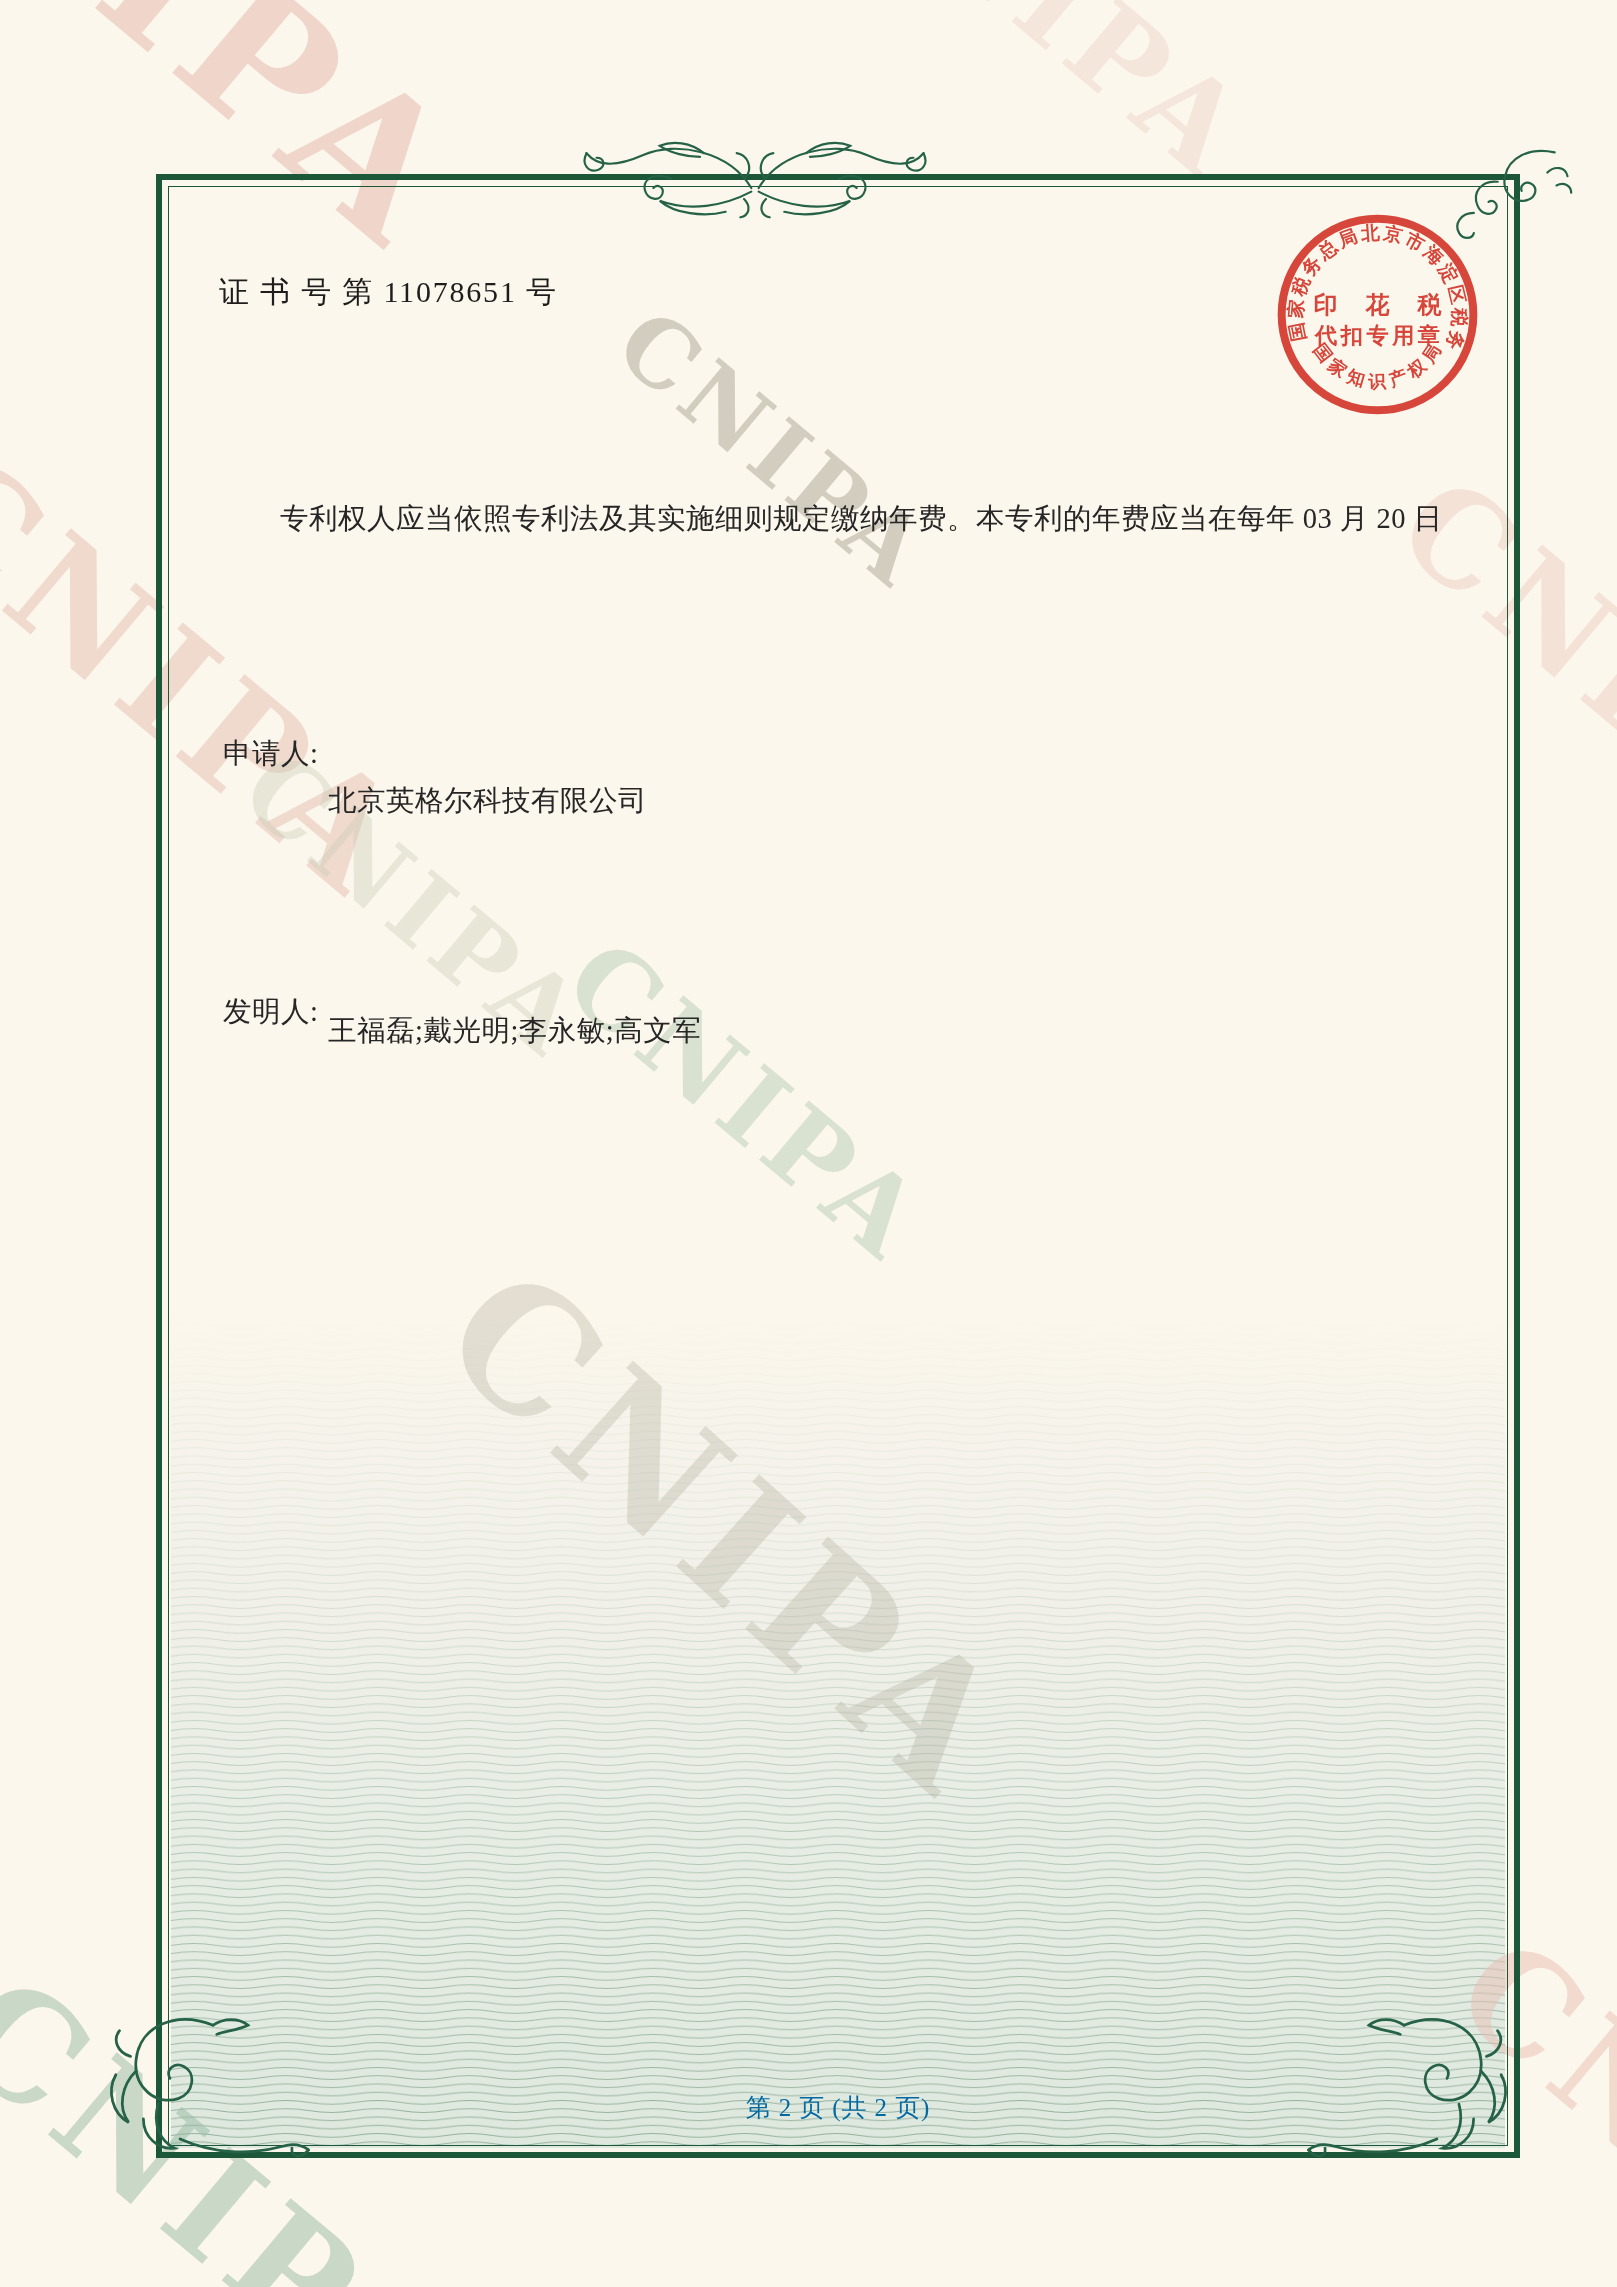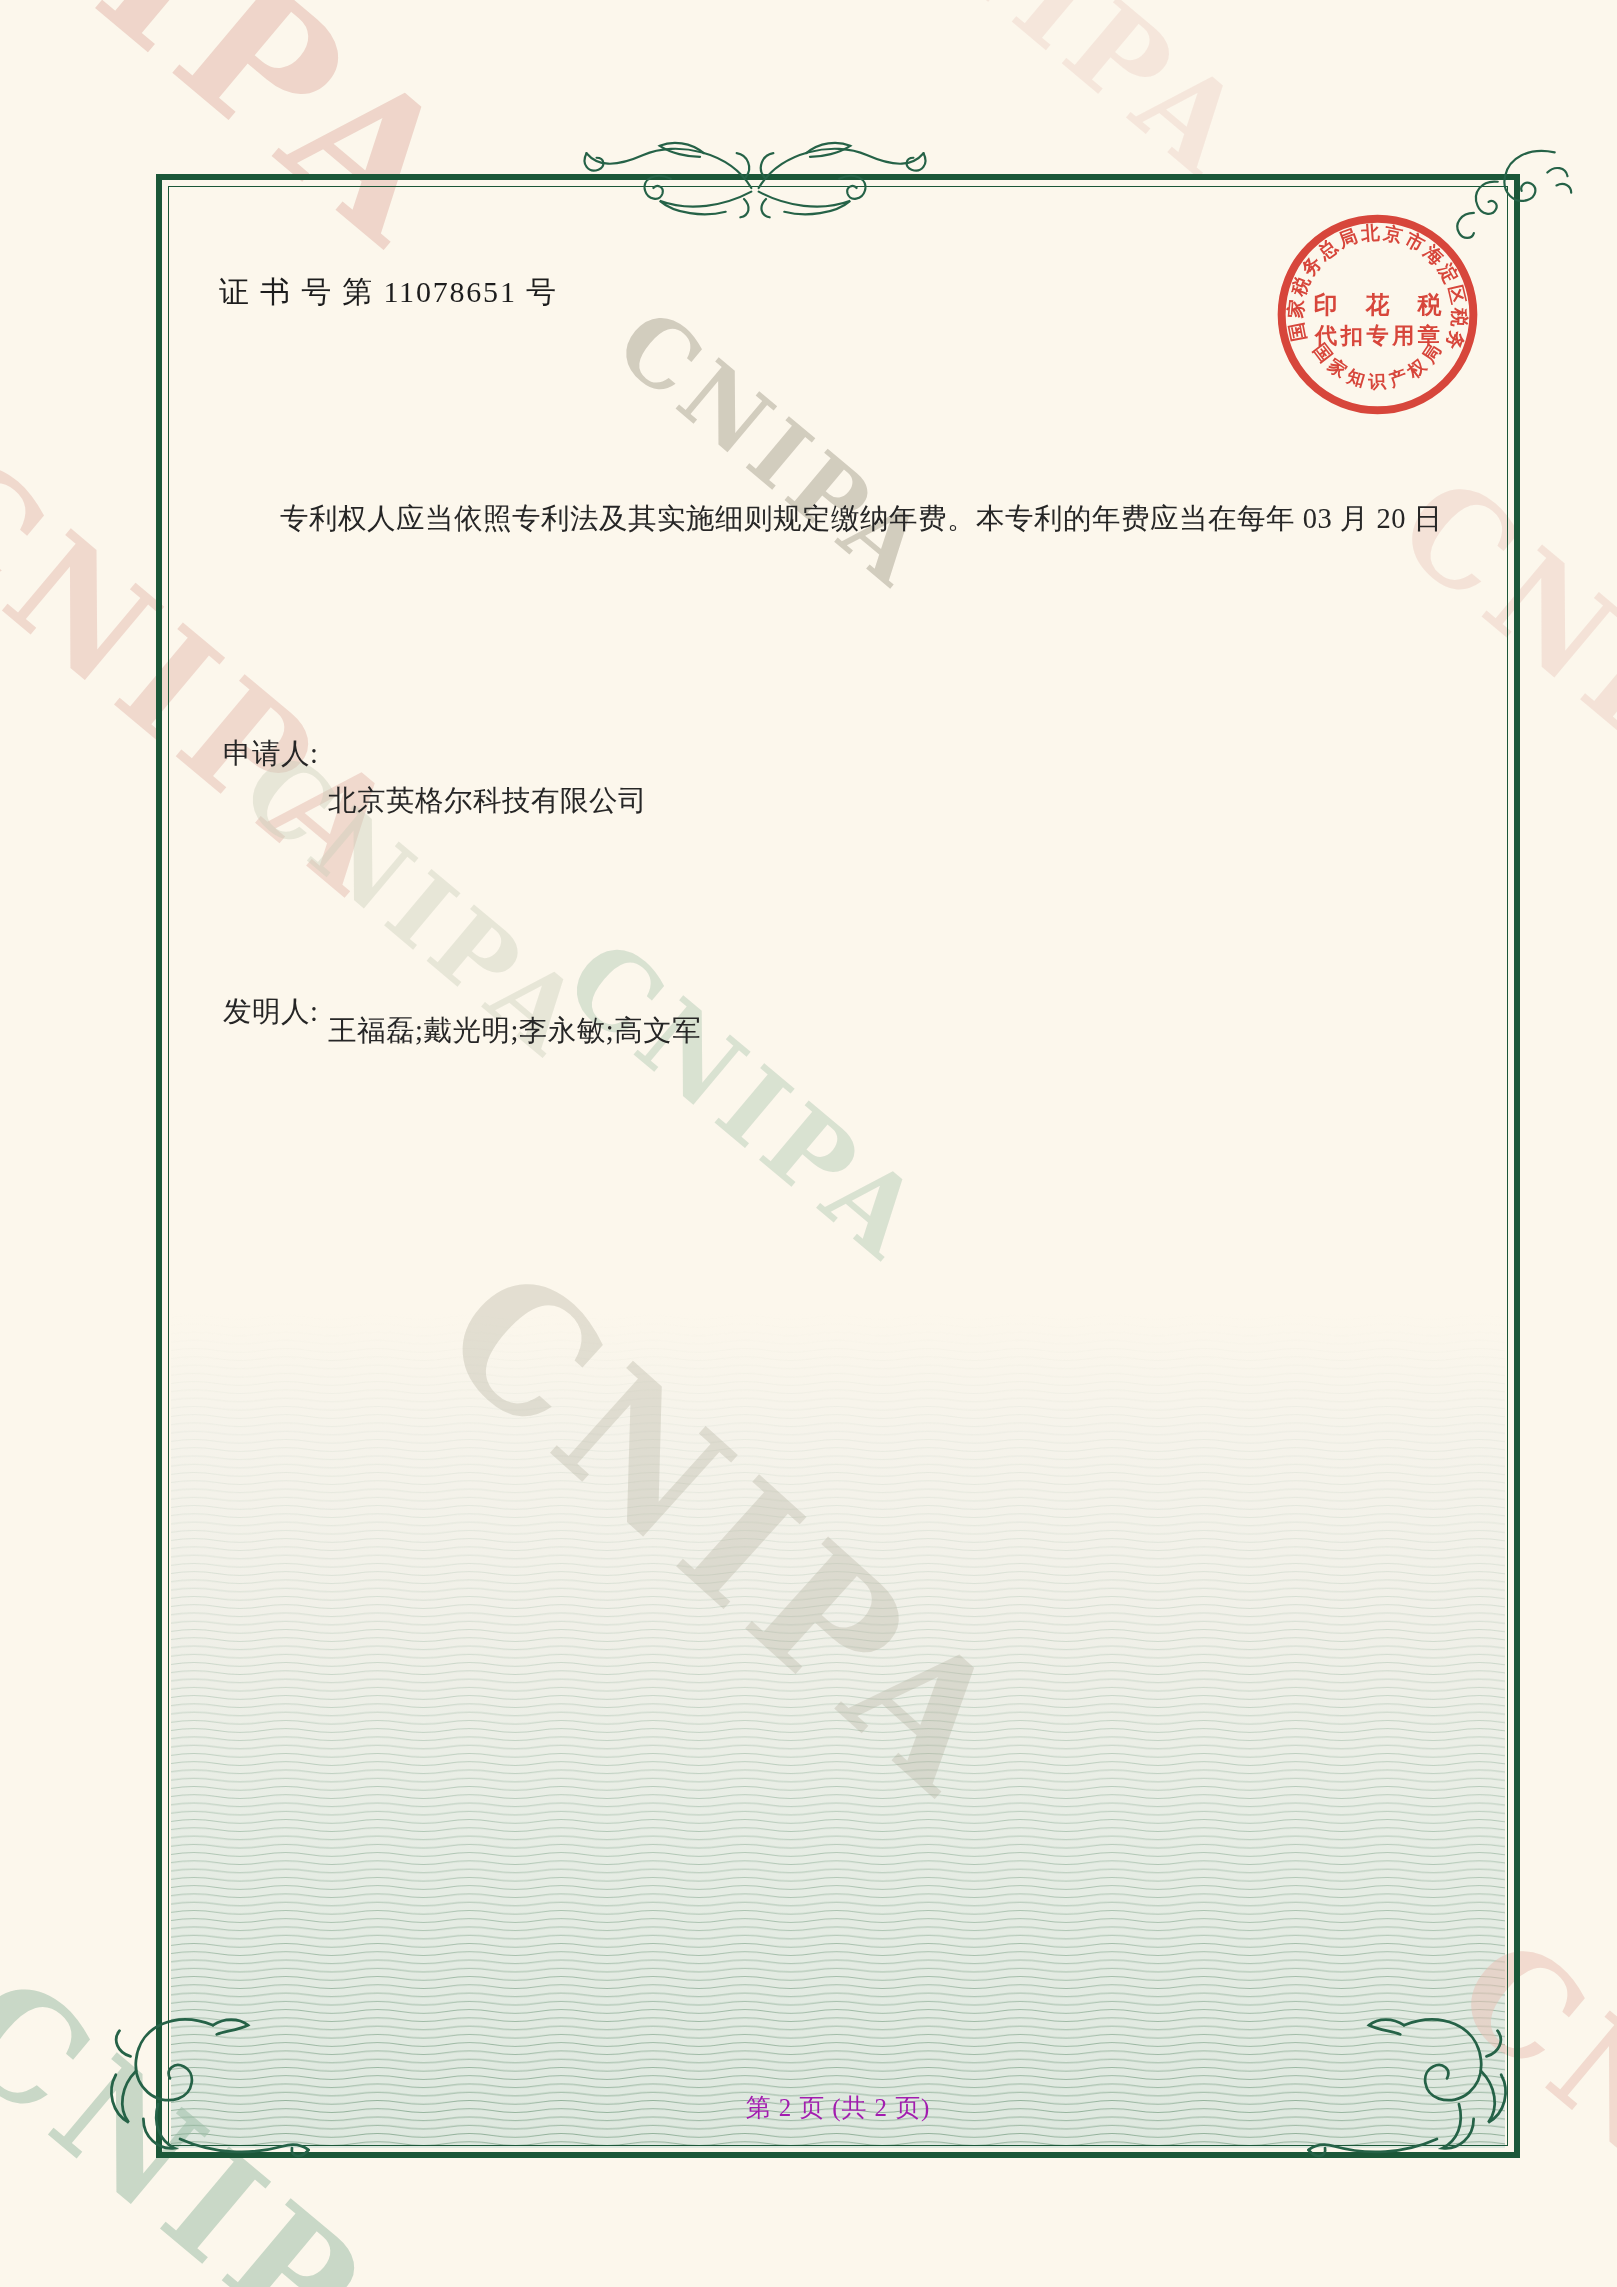--- a/index.html
+++ b/index.html
@@ -47,21 +47,21 @@
   
   .txt{position:absolute; z-index:4; font-size:28.5px; letter-spacing:0.5px;}
   .cert-no{left:219px; top:272px; font-size:30px; letter-spacing:1.8px; color:#1d1d1d;}
   .para{left:223px; top:490px; width:1238px; line-height:57px;}
   .para .ln1{text-indent:2em;}
   .intro{left:282px; top:687px;}
   .app-label{left:223px; top:735px;}
   .app-name{left:328px; top:782px;}
   .inv-label{left:223px; top:993px;}
   .inv-names{left:328px; top:1012px;}
-  .footer{left:156px; top:2091px; width:1364px; text-align:center; font-size:25px; letter-spacing:0.9px; color:#a21caf;}
+  .footer{left:156px; top:2091px; width:1364px; text-align:center; font-size:25px; letter-spacing:0.9px; color:#0369a1;}
 </style>
 </head>
 <body>
 
 <div class="page">
 
   <div class="wm" style="left:-220px;top:-138px;font-size:184px;color:rgba(226,180,168,.5);">CNIPA</div>
   <div class="wm" style="left:808px;top:-73px;font-size:119px;color:rgba(235,205,196,.4);">CNIPA</div>
   <div class="wm" style="left:1414px;top:-110px;font-size:156px;color:rgba(170,200,180,.55);">CNIPA</div>
   <div class="wm" style="left:588px;top:395px;font-size:92px;color:rgba(160,152,136,.45);">CNIPA</div>

